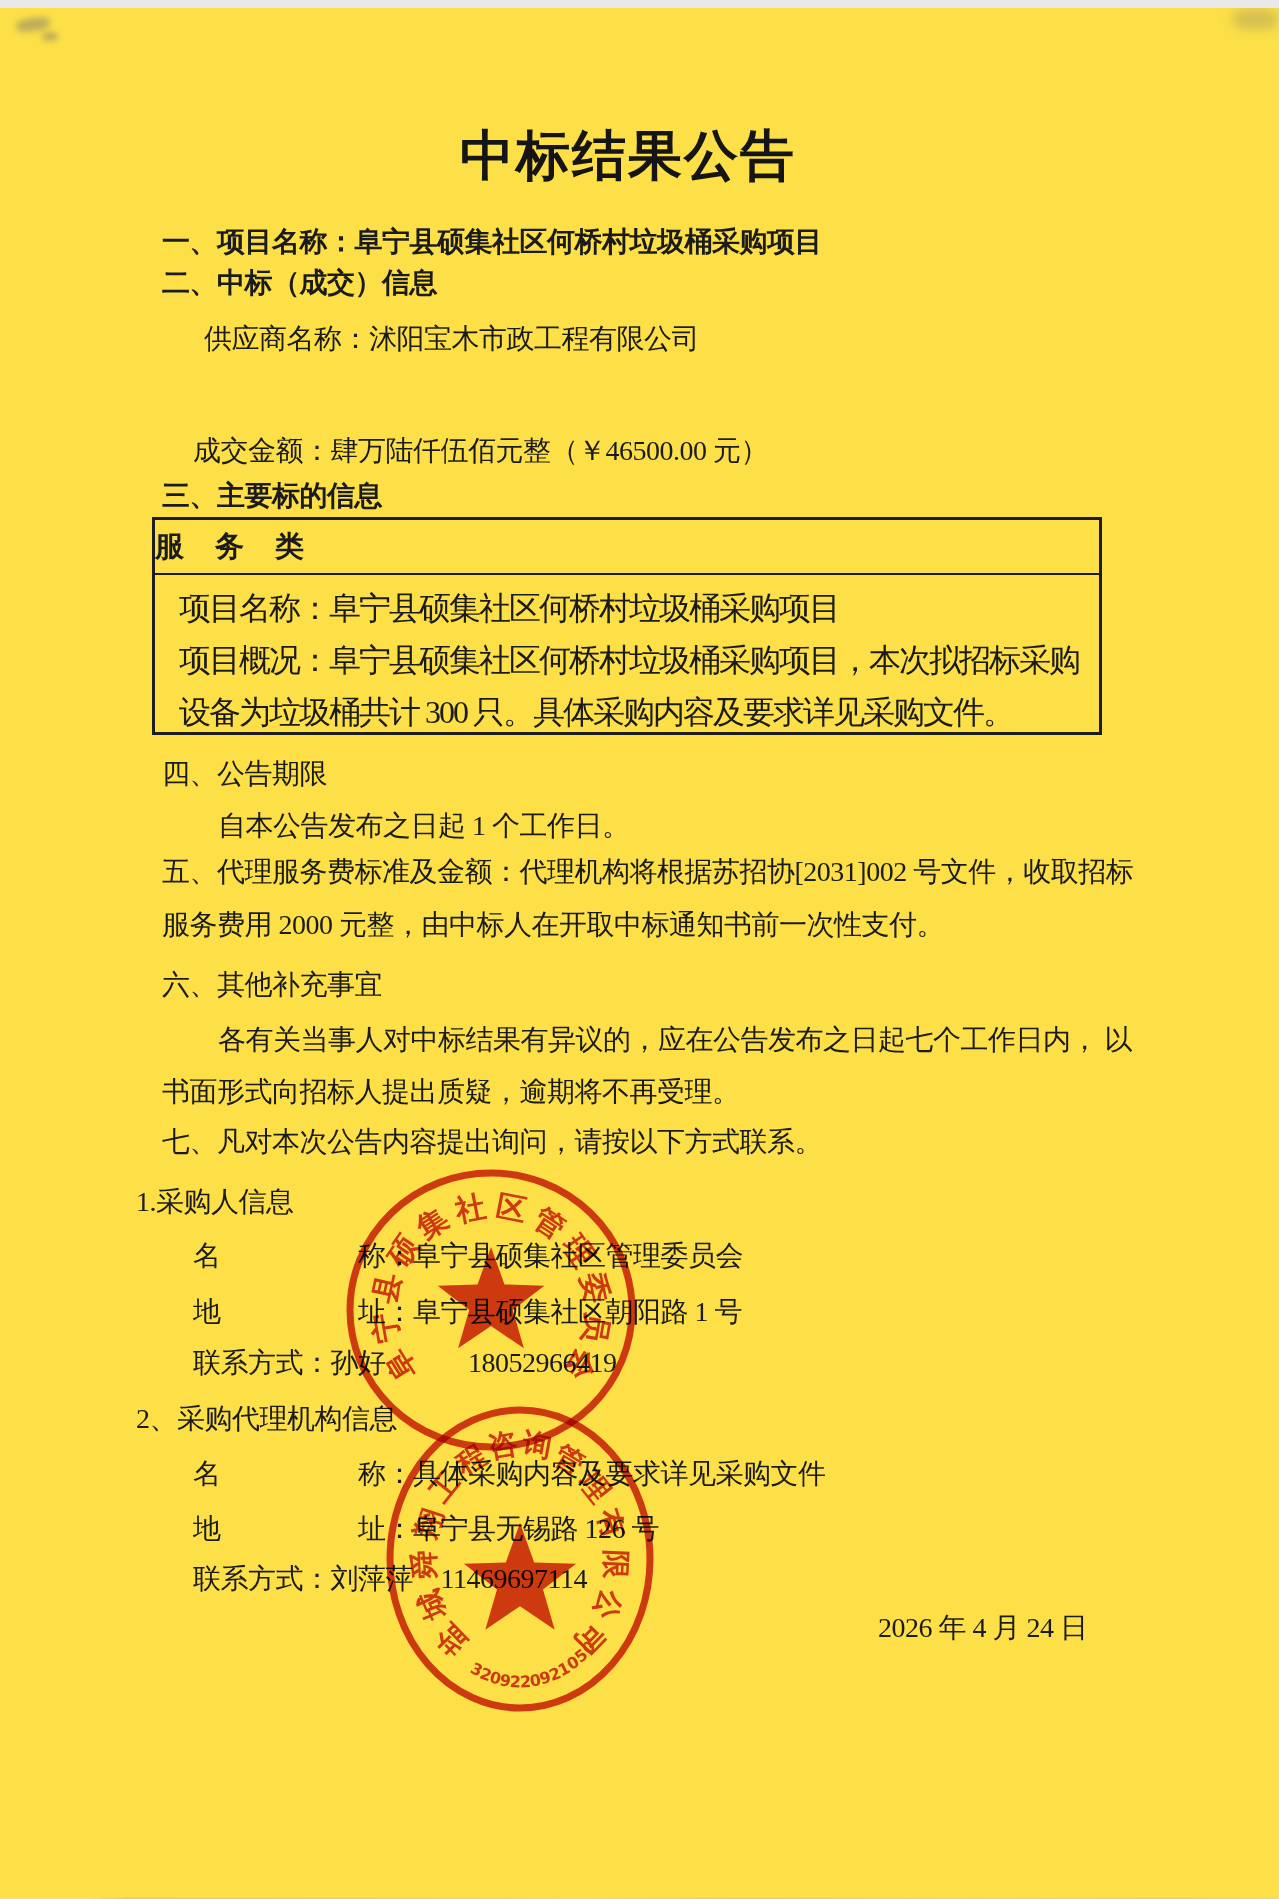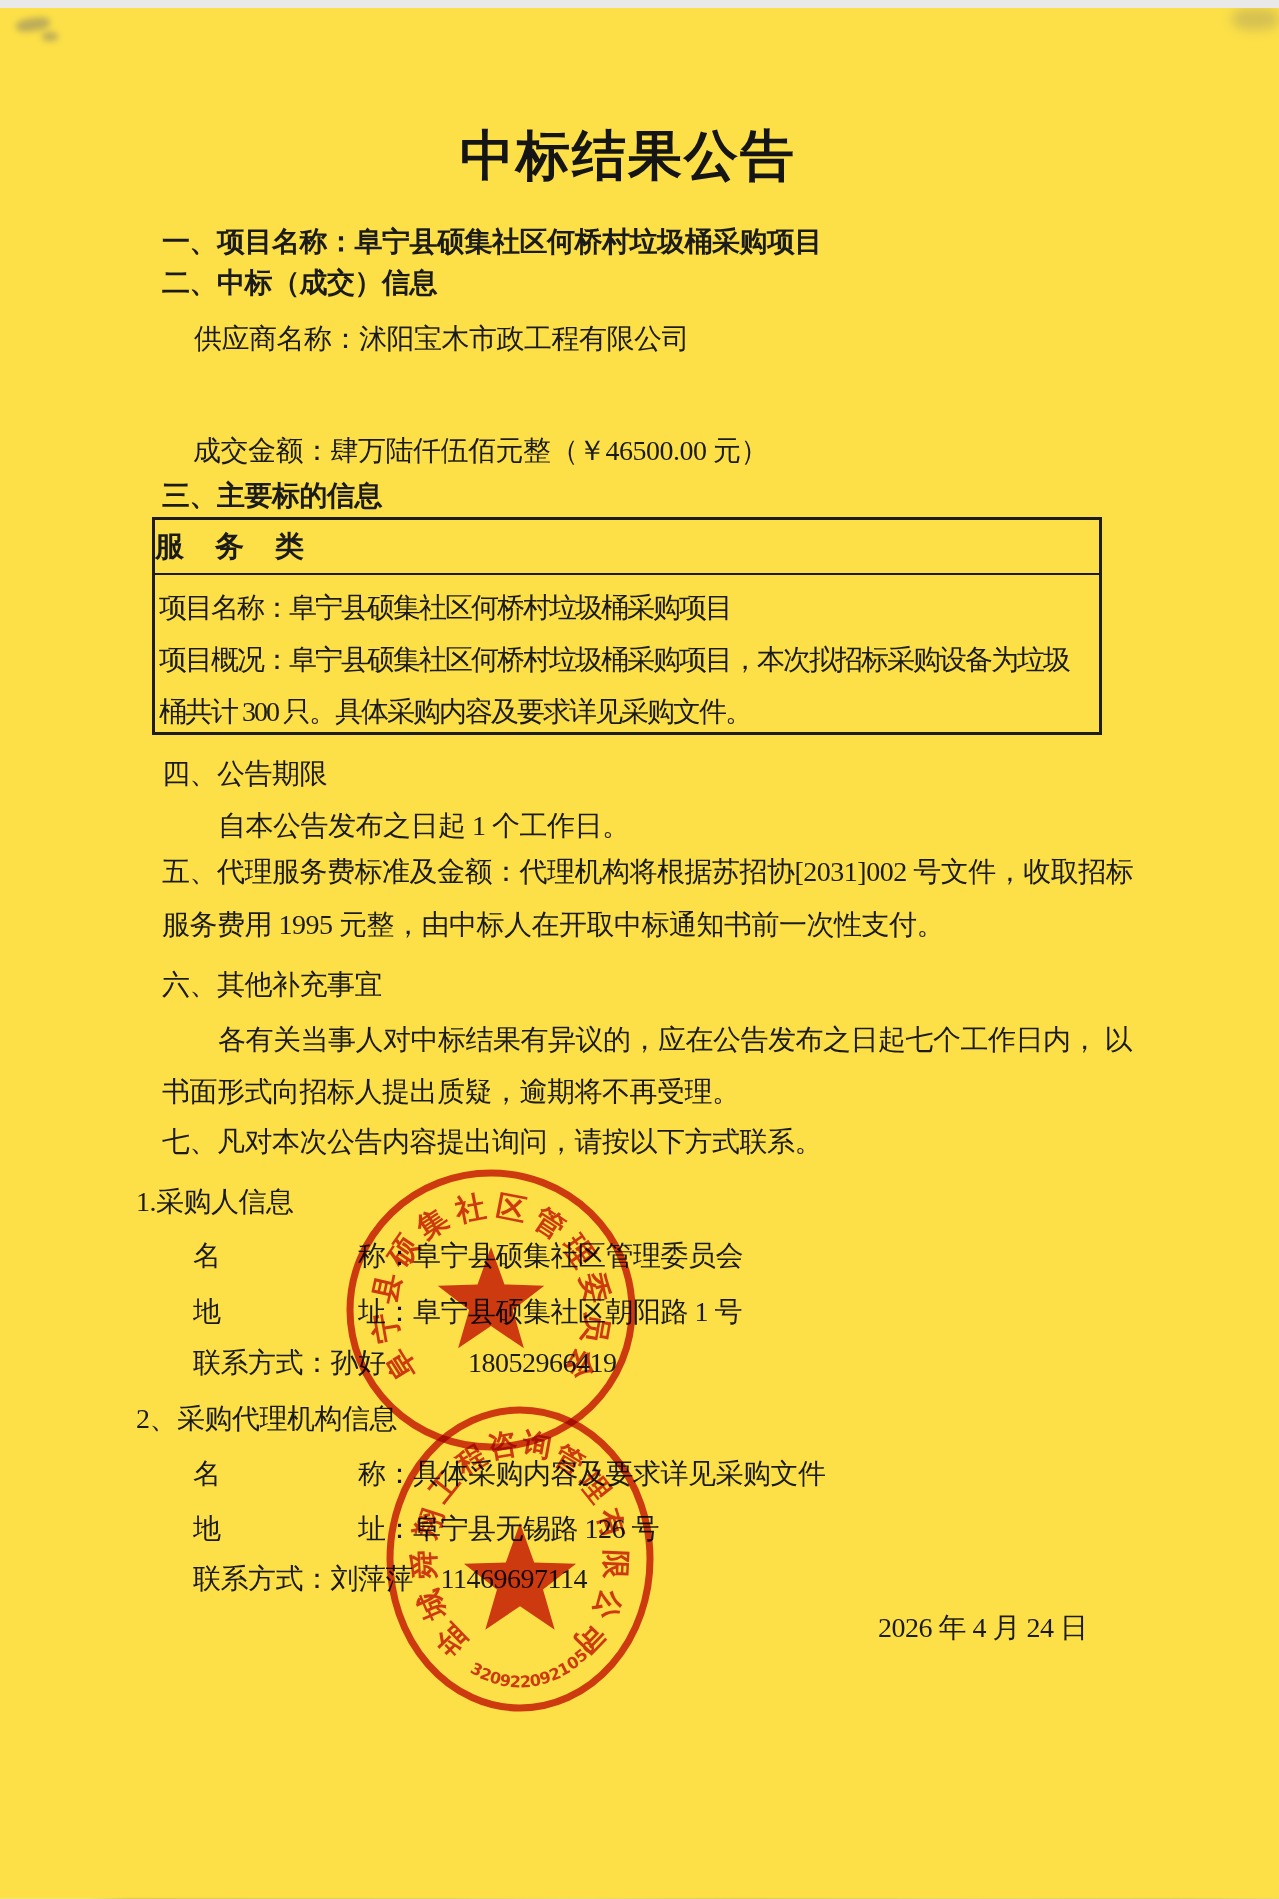--- a/index.html
+++ b/index.html
@@ -21,21 +21,21 @@
   }
   .doc-table{
     position:absolute;left:152px;top:509px;width:950px;height:218px;
     border:3px solid #1d1d1d;box-sizing:border-box;background:transparent;
   }
   .t-header{
     height:53px;line-height:53px;border-bottom:2px solid #1d1d1d;
     font-weight:bold;font-size:29px;letter-spacing:1px;
   }
   .t-body{
-    padding:7px 12px 0 4px;font-size:28px;letter-spacing:-2px;line-height:52px;
+    padding:7px 12px 0 24px;font-size:32px;letter-spacing:-2px;line-height:52px;
   }
   .t-body .t-row{white-space:normal;}
   .stamps-layer{position:absolute;left:0;top:0;width:100%;height:100%;pointer-events:none;}
   .stamp{position:absolute;mix-blend-mode:multiply;opacity:.88;}
   
   .smudge{position:absolute;background:#6f6f6f;filter:blur(3px);opacity:.45;border-radius:40%;}
   .smudge.a{left:16px;top:10px;width:34px;height:13px;transform:rotate(-8deg);}
   .smudge.b{left:42px;top:24px;width:16px;height:9px;}
   .smudge.c{left:1232px;top:0;width:47px;height:22px;opacity:.28;filter:blur(6px);}
   .bottom-strip{
@@ -46,38 +46,38 @@
 </head>
 <body>
 
 <div class="page">
 
   <h1 class="title">中标结果公告</h1>
 
   <div class="line bold" style="top:216px;left:162px">一、项目名称：阜宁县硕集社区何桥村垃圾桶采购项目</div>
   <div class="line bold" style="top:257px;left:162px">二、中标（成交）信息</div>
 
-  <div class="line" style="top:313px;left:194px">供应商名称：沭阳宝木市政工程有限公司</div>
+  <div class="line" style="top:313px;left:204px">供应商名称：沭阳宝木市政工程有限公司</div>
   <div class="line" style="top:425px;left:193px">成交金额：肆万陆仟伍佰元整（￥46500.00 元）</div>
 
   <div class="line bold" style="top:470px;left:162px">三、主要标的信息</div>
 
   <div class="doc-table">
     <div class="t-header">服　务　类</div>
     <div class="t-body">
       <div class="t-row">项目名称：阜宁县硕集社区何桥村垃圾桶采购项目</div>
       <div class="t-row">项目概况：阜宁县硕集社区何桥村垃圾桶采购项目，本次拟招标采购设备为垃圾桶共计 300 只。具体采购内容及要求详见采购文件。</div>
     </div>
   </div>
 
   <div class="line" style="top:748px;left:162px">四、公告期限</div>
   <div class="line" style="top:800px;left:218px">自本公告发布之日起 1 个工作日。</div>
 
   <div class="line" style="top:846px;left:162px">五、代理服务费标准及金额：代理机构将根据苏招协[2031]002 号文件，收取招标</div>
-  <div class="line" style="top:899px;left:162px">服务费用 1995 元整，由中标人在开取中标通知书前一次性支付。</div>
+  <div class="line" style="top:899px;left:162px">服务费用 2000 元整，由中标人在开取中标通知书前一次性支付。</div>
 
   <div class="line" style="top:959px;left:162px">六、其他补充事宜</div>
   <div class="line" style="top:1014px;left:218px">各有关当事人对中标结果有异议的，应在公告发布之日起七个工作日内， 以</div>
   <div class="line" style="top:1066px;left:162px">书面形式向招标人提出质疑，逾期将不再受理。</div>
 
   <div class="line" style="top:1116px;left:162px">七、凡对本次公告内容提出询问，请按以下方式联系。</div>
 
   <div class="line" style="top:1176px;left:136px">1.采购人信息</div>
   <div class="line" style="top:1230px;left:193px"><span>名　　　　　称：</span><span>阜宁县硕集社区管理委员会</span></div>
   <div class="line" style="top:1286px;left:193px"><span>地　　　　　址：</span><span>阜宁县硕集社区朝阳路 1 号</span></div>

